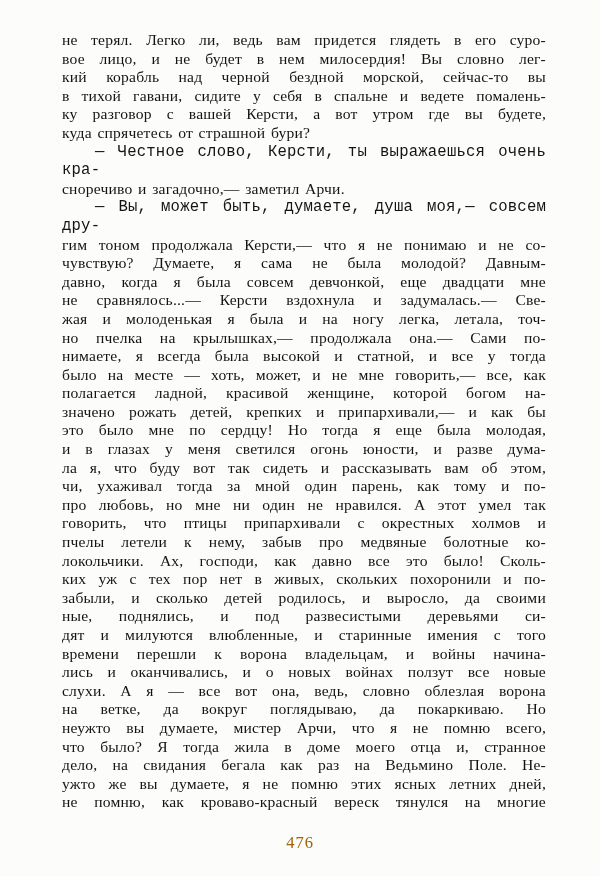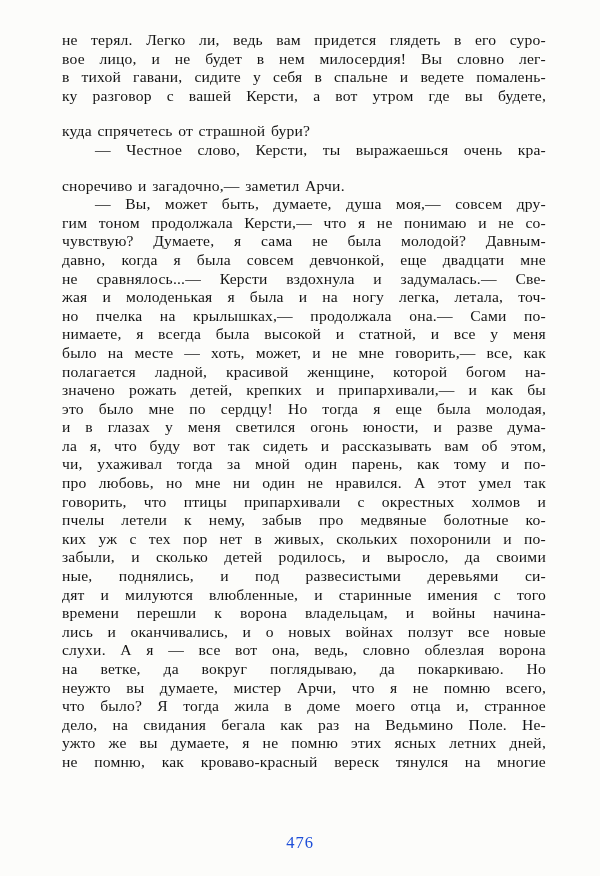--- a/index.html
+++ b/index.html
@@ -30,71 +30,73 @@
     font-size: 15.6px;
     line-height: 18.6px;
     letter-spacing: 0.2px;
     word-spacing: 1.5px;
     text-align: justify;
     text-align-last: justify;
     white-space: normal;
   }
   .line.endpara {
     text-align-last: left;
-    margin-top: 17px;
   }
   .para.indent .line.first {
     text-indent: 33px;
+    font-family: Liberation Mono, monospace;
   }
   .page-number {
     position: absolute;
     left: 0;
     top: 833px;
     width: 100%;
     text-align: center;
     font-size: 16.5px;
     letter-spacing: 1px;
-    color: #1d4ed8;
+    color: #a16207;
   }
 </style>
 </head>
 <body>
 
 <div class="book-page">
   <div class="text-block" id="text-block">
       <div class="para">
         <div class="line first">не терял. Легко ли, ведь вам придется глядеть в его суро-</div>
         <div class="line">вое лицо, и не будет в нем милосердия! Вы словно лег-</div>
+        <div class="line">кий корабль над черной бездной морской, сейчас-то вы</div>
         <div class="line">в тихой гавани, сидите у себя в спальне и ведете помалень-</div>
         <div class="line">ку разговор с вашей Керсти, а вот утром где вы будете,</div>
         <div class="line endpara">куда спрячетесь от страшной бури?</div>
       </div>
       <div class="para indent">
         <div class="line first">— Честное слово, Керсти, ты выражаешься очень кра-</div>
         <div class="line endpara">сноречиво и загадочно,— заметил Арчи.</div>
       </div>
       <div class="para indent">
         <div class="line first">— Вы, может быть, думаете, душа моя,— совсем дру-</div>
         <div class="line">гим тоном продолжала Керсти,— что я не понимаю и не со-</div>
         <div class="line">чувствую? Думаете, я сама не была молодой? Давным-</div>
         <div class="line">давно, когда я была совсем девчонкой, еще двадцати мне</div>
         <div class="line">не сравнялось...— Керсти вздохнула и задумалась.— Све-</div>
         <div class="line">жая и молоденькая я была и на ногу легка, летала, точ-</div>
         <div class="line">но пчелка на крылышках,— продолжала она.— Сами по-</div>
-        <div class="line">нимаете, я всегда была высокой и статной, и все у меня</div>
+        <div class="line">нимаете, я всегда была высокой и статной, и все у тогда</div>
         <div class="line">было на месте — хоть, может, и не мне говорить,— все, как</div>
         <div class="line">полагается ладной, красивой женщине, которой богом на-</div>
         <div class="line">значено рожать детей, крепких и припархивали,— и как бы</div>
         <div class="line">это было мне по сердцу! Но тогда я еще была молодая,</div>
         <div class="line">и в глазах у меня светился огонь юности, и разве дума-</div>
         <div class="line">ла я, что буду вот так сидеть и рассказывать вам об этом,</div>
         <div class="line">чи, ухаживал тогда за мной один парень, как тому и по-</div>
         <div class="line">про любовь, но мне ни один не нравился. А этот умел так</div>
         <div class="line">говорить, что птицы припархивали с окрестных холмов и</div>
         <div class="line">пчелы летели к нему, забыв про медвяные болотные ко-</div>
+        <div class="line">локольчики. Ах, господи, как давно все это было! Сколь-</div>
         <div class="line">ких уж с тех пор нет в живых, скольких похоронили и по-</div>
         <div class="line">забыли, и сколько детей родилось, и выросло, да своими</div>
         <div class="line">ные, поднялись, и под развесистыми деревьями си-</div>
         <div class="line">дят и милуются влюбленные, и старинные имения с того</div>
         <div class="line">времени перешли к ворона владельцам, и войны начина-</div>
         <div class="line">лись и оканчивались, и о новых войнах ползут все новые</div>
         <div class="line">слухи. А я — все вот она, ведь, словно облезлая ворона</div>
         <div class="line">на ветке, да вокруг поглядываю, да покаркиваю. Но</div>
         <div class="line">неужто вы думаете, мистер Арчи, что я не помню всего,</div>
         <div class="line">что было? Я тогда жила в доме моего отца и, странное</div>

